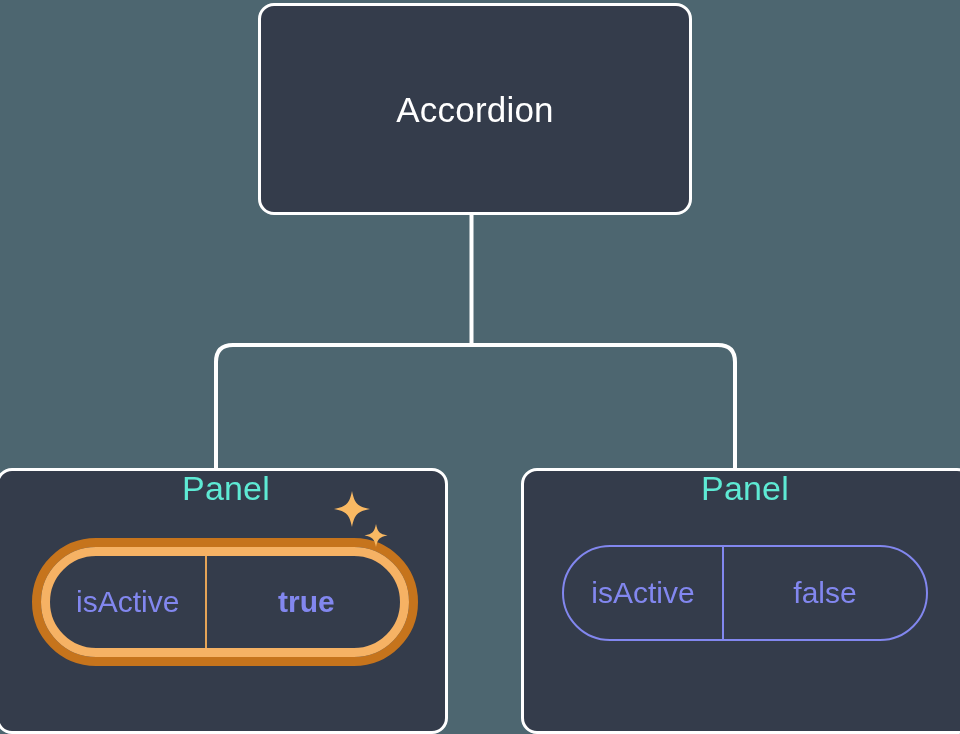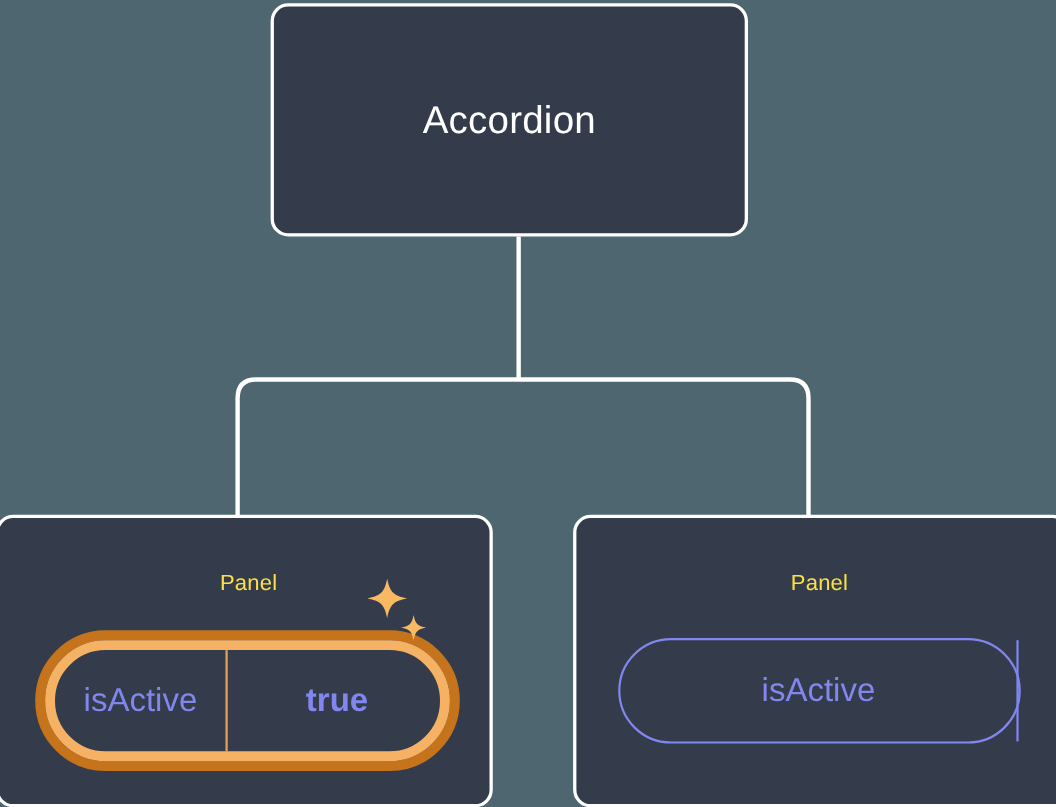--- a/index.html
+++ b/index.html
@@ -38,21 +38,21 @@
   .node {
     position: absolute;
     box-sizing: border-box;
     background: #343c4b;
     border: 3px solid #ffffff;
     border-radius: 16px;
     z-index: 2;
   }
 
   .node-root {
-    left: 246px;
+    left: 258px;
     top: 3px;
     width: 434px;
     height: 212px;
     display: flex;
     align-items: center;
     justify-content: center;
   }
 
   .node-title-root {
     color: #ffffff;
@@ -76,25 +76,24 @@
     left: -4px;
     width: 452px;
   }
 
   .node-panel-right {
     left: 521px;
     width: 452px;
   }
 
   .node-title-panel {
-    color: #fde047;
-    font-size: 20px;
+    color: #5eead4;
+    font-size: 34px;
     font-weight: 400;
     line-height: 1;
-    margin-top: 49px;
     letter-spacing: 0.2px;
   }
   .node-panel-left .node-title-panel { margin-left: 8px; }
   .node-panel-right .node-title-panel { margin-left: -4px; }
 
   
   .pill-wrap {
     position: relative;
     display: flex;
     align-items: flex-end;
@@ -218,17 +217,18 @@
       </svg>
     </div>
   </div>
 
   <div class="node node-panel node-panel-right">
     <div class="node-title-panel">Panel</div>
 
     <div class="pill-wrap">
       <div class="pill pill-plain">
         <div class="pill-cell pill-key">isActive</div>
+        <div class="pill-cell pill-val">false</div>
       </div>
     </div>
   </div>
 
 </div>
 
 </body></html>

